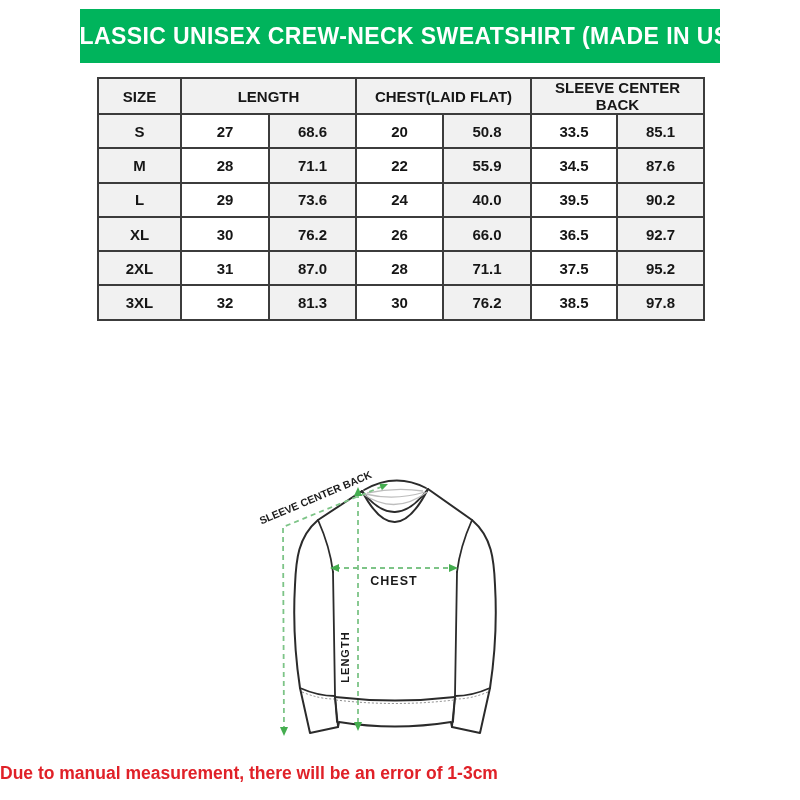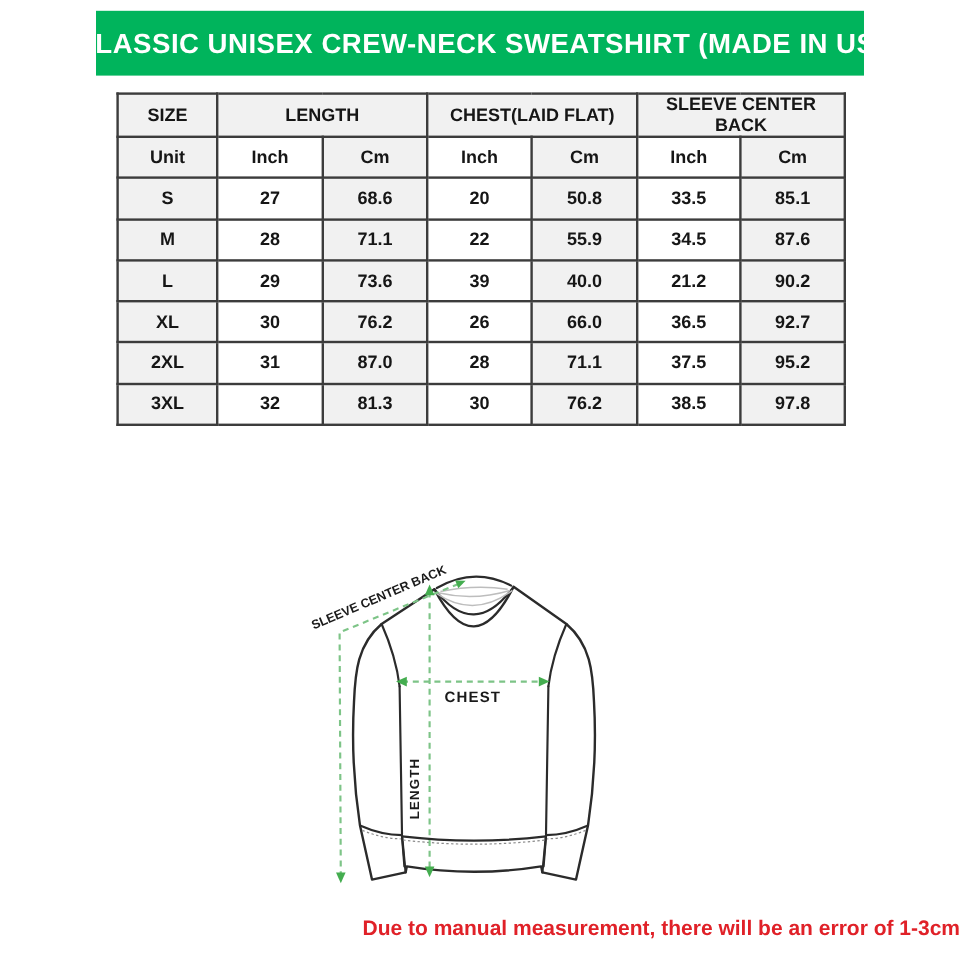--- a/index.html
+++ b/index.html
@@ -20,21 +20,21 @@
           border:2px solid #3c3c3c;height:32.3px;text-align:center;
           vertical-align:middle;font-size:15px;font-weight:bold;color:#161616;
           padding:0;}
   .shade{background:#f1f1f1;}
   .white{background:#ffffff;}
 
   
   .diagram{position:absolute;left:240px;top:455px;width:320px;height:320px;}
 
   
-  .footnote{position:absolute;left:0;top:763px;width:800px;text-align:right;
+  .footnote{position:absolute;left:0;top:763px;width:800px;text-align:left;
           color:#e02128;font-weight:bold;font-size:17.5px;}
 </style>
 </head>
 <body>
 
 <div id="page">
 
   <div class="banner">
     <span>CLASSIC UNISEX CREW-NECK SWEATSHIRT (MADE IN US)</span>
   </div>
@@ -50,29 +50,20 @@
         <col style="width:87px">
     </colgroup>
     <tbody>
       <tr>
         <th class="shade">SIZE</th>
         <th class="shade" colspan="2">LENGTH</th>
         <th class="shade" colspan="2">CHEST(LAID FLAT)</th>
         <th class="shade" colspan="2">SLEEVE CENTER BACK</th>
       </tr>
       <tr>
-        <td class="shade">Unit</td>
-        <td class="white">Inch</td>
-        <td class="shade">Cm</td>
-        <td class="white">Inch</td>
-        <td class="shade">Cm</td>
-        <td class="white">Inch</td>
-        <td class="shade">Cm</td>
-      </tr>
-      <tr>
         <td class="shade">S</td>
         <td class="white">27</td>
         <td class="shade">68.6</td>
         <td class="white">20</td>
         <td class="shade">50.8</td>
         <td class="white">33.5</td>
         <td class="shade">85.1</td>
       </tr>
       <tr>
         <td class="shade">M</td>
@@ -80,23 +71,23 @@
         <td class="shade">71.1</td>
         <td class="white">22</td>
         <td class="shade">55.9</td>
         <td class="white">34.5</td>
         <td class="shade">87.6</td>
       </tr>
       <tr>
         <td class="shade">L</td>
         <td class="white">29</td>
         <td class="shade">73.6</td>
-        <td class="white">39</td>
+        <td class="white">24</td>
         <td class="shade">40.0</td>
-        <td class="white">21.2</td>
+        <td class="white">39.5</td>
         <td class="shade">90.2</td>
       </tr>
       <tr>
         <td class="shade">XL</td>
         <td class="white">30</td>
         <td class="shade">76.2</td>
         <td class="white">26</td>
         <td class="shade">66.0</td>
         <td class="white">36.5</td>
         <td class="shade">92.7</td>

